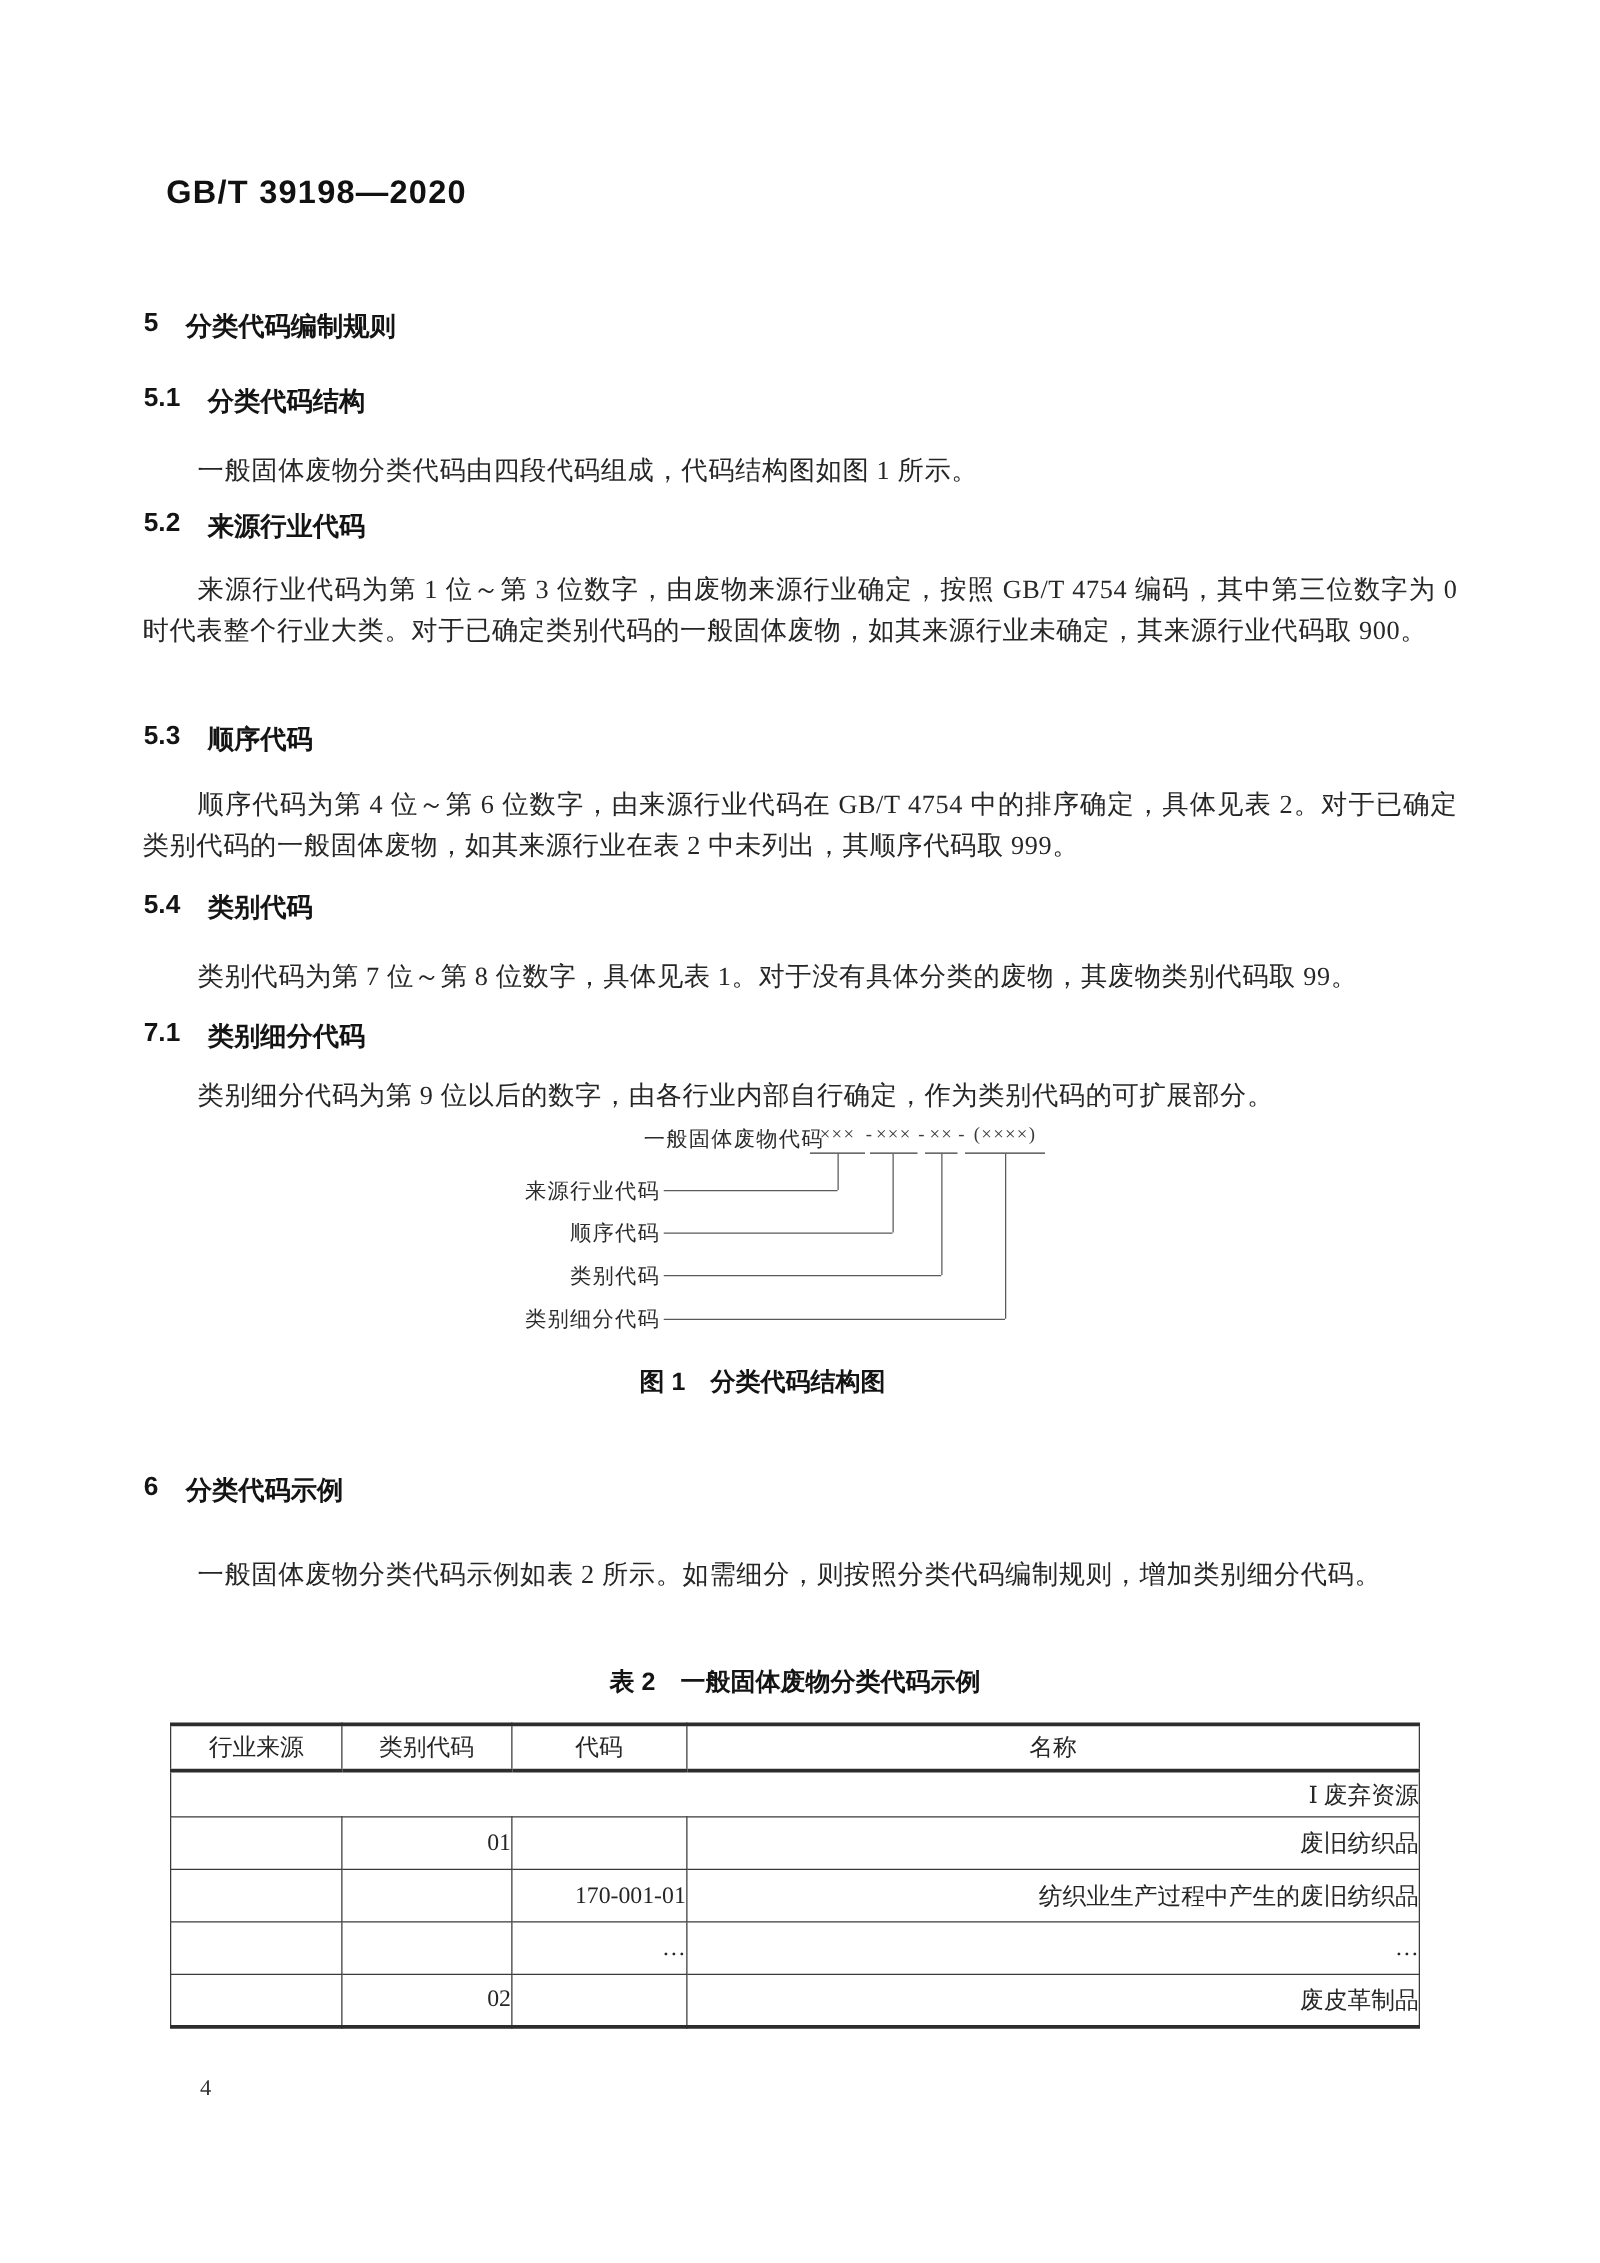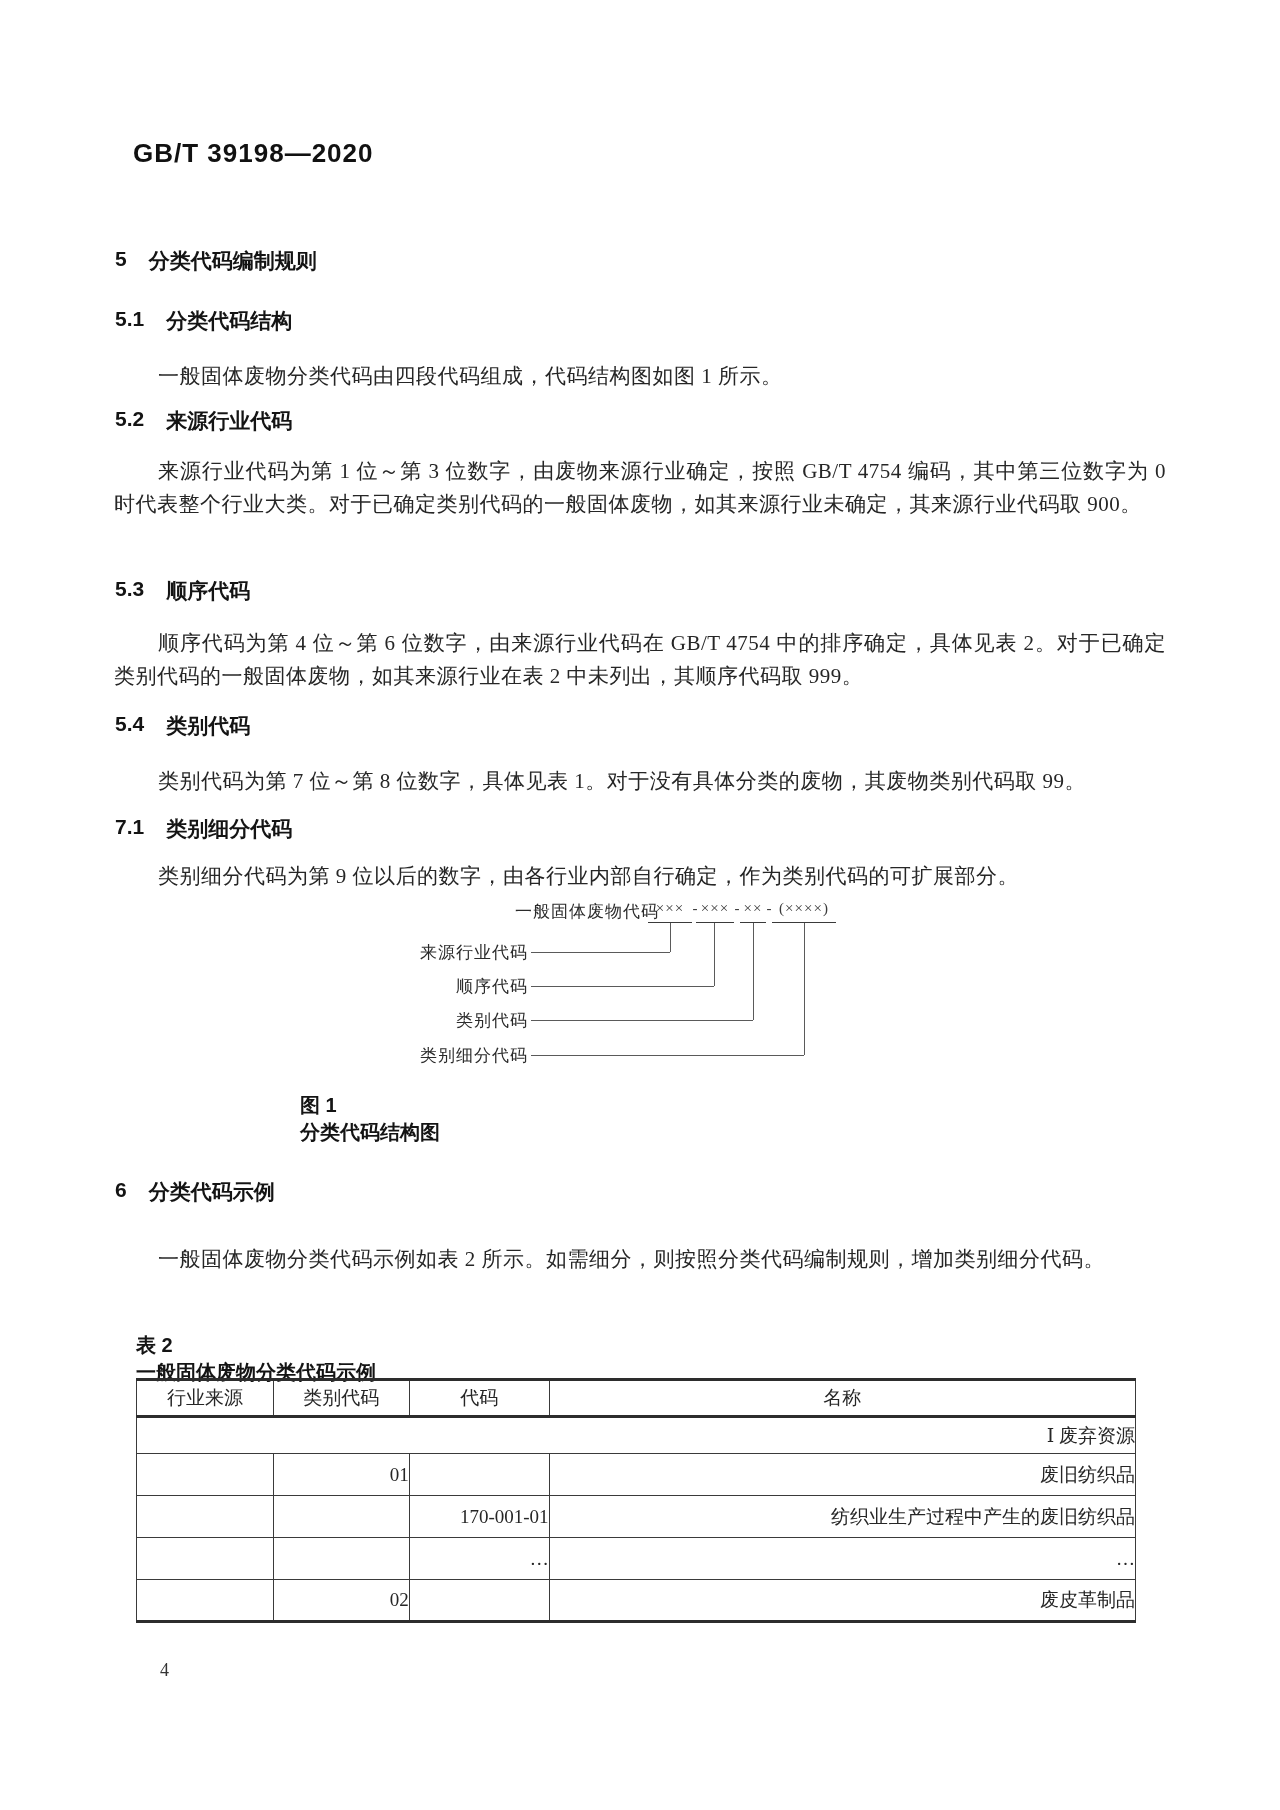--- a/index.html
+++ b/index.html
@@ -19,21 +19,21 @@
 
   
   .fig-codeline { font-size:17px; color:#2b2b2b; letter-spacing:1px; }
   .fig-seg { height:23px; text-align:center; font-size:15px; letter-spacing:1px;
              border-bottom:1.5px solid #3a3a3a; color:#3a3a3a; }
   .fig-sep { height:23px; text-align:center; font-size:15px; color:#3a3a3a; }
   .fig-label { width:198px; text-align:right; font-size:17px; letter-spacing:1px; color:#2b2b2b; }
   .hline { height:1px; background:#5a5a5a; }
   .vline { width:1px; background:#5a5a5a; }
   .caption { font-family:"Liberation Sans","DejaVu Sans",sans-serif; font-weight:700;
-             font-size:20px; color:#141414; display:flex; justify-content:center;flex-direction:column; }
+             font-size:20px; color:#141414; display:flex; justify-content:center; }
   .caption .num { margin-right:20px; }
 
   
   table.code-table { border-collapse:collapse; width:1000px; font-size:19px; color:#262626;
                      border-top:3px solid #2d2d2d; border-bottom:3px solid #2d2d2d;border-radius:13px; }
   table.code-table th, table.code-table td { border:1px solid #3a3a3a; font-weight:400; }
   table.code-table thead th { border-bottom:3px solid #2d2d2d; text-align:center; }
   table.code-table td.lpad { padding-left:19px; text-align:right; }
 
   .page-num { font-size:18px; color:#333; }

